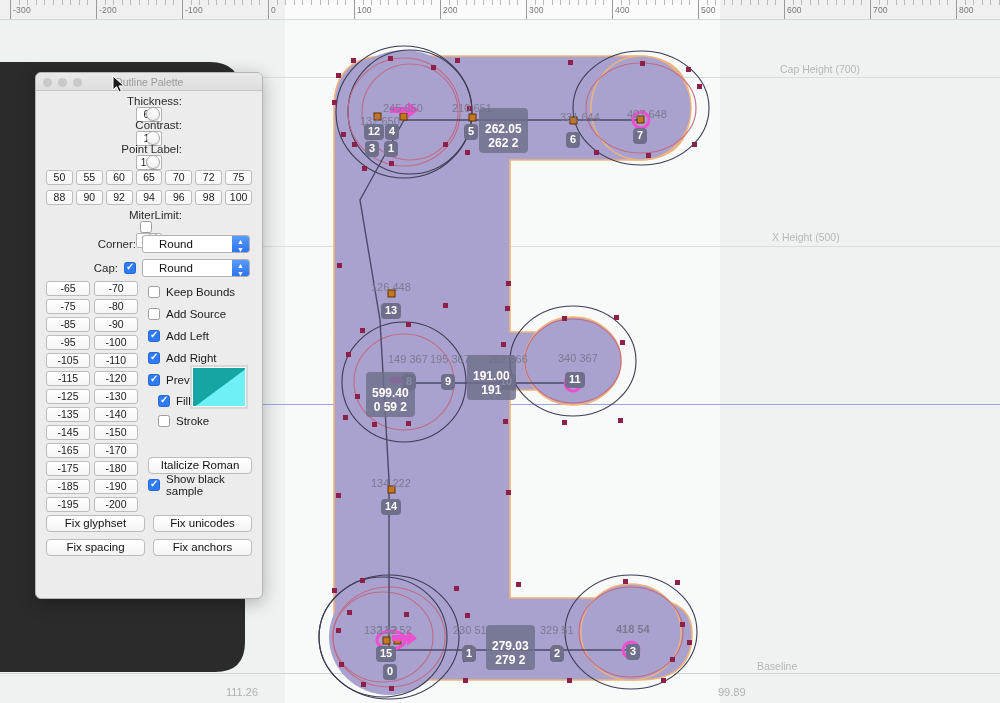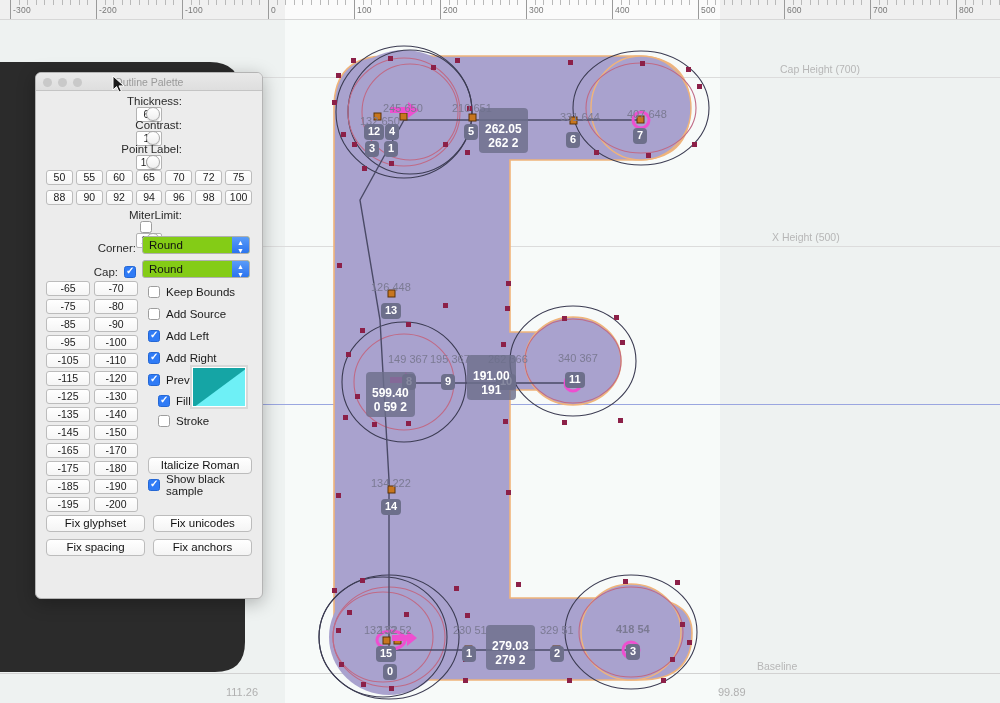--- a/index.html
+++ b/index.html
@@ -160,26 +160,26 @@
     gap:3px; margin:5px 0 4px 0;
   }
   .minibtn {
     height:15px; background:linear-gradient(#ffffff,#f5f5f5);
     border:1px solid #bcbcbc; border-radius:3px;
     font-size:10.5px; color:#1a1a1a; text-align:center;
     line-height:13px; cursor:default;
   }
 
   
-  .selrow { display:flex; align-items:flex-end; height:21px; margin-bottom:3px; }
+  .selrow { display:flex; align-items:center; height:21px; margin-bottom:3px; }
   .popup {
-    flex:1; height:18px; background:#84cc16;
+    flex:1; height:18px; background:#ffffff;
     border:1px solid #b0b0b0; border-radius:3px;
     position:relative; font-size:11.5px; color:#111;
-    line-height:17px; padding-left:6px; margin-right:2px;
+    line-height:17px; padding-left:16px; margin-right:2px;
   }
   .popup .arrows {
     position:absolute; right:0px; top:0px; width:17px; height:100%;
     background:linear-gradient(#5a9bf8,#2b74ef);
     border-radius:0 2px 2px 0; color:#fff;
     font-size:7px; line-height:8px; text-align:center; padding-top:2px;
   }
   .chk {
     width:12px; height:12px; border-radius:2.5px; flex:none;
     border:1px solid #9d9d9d; background:#fff; position:relative;

